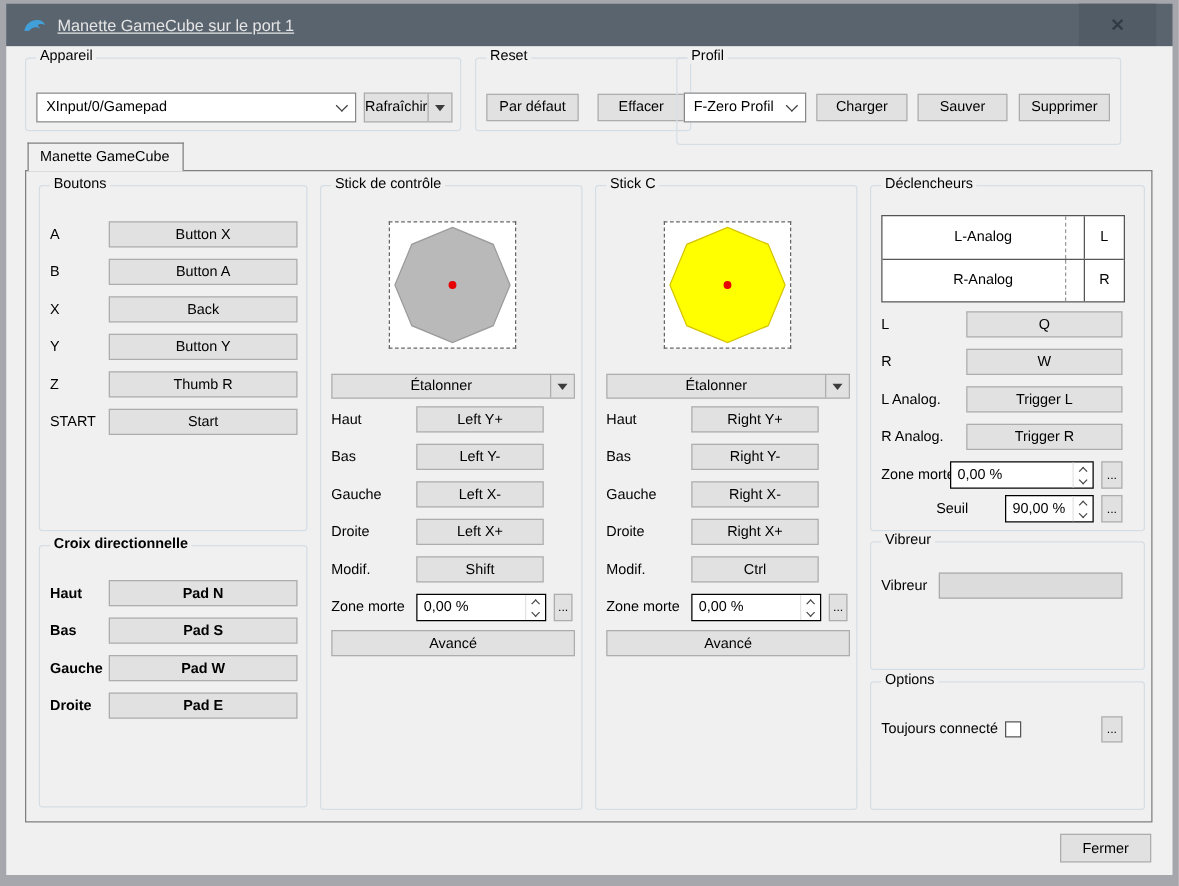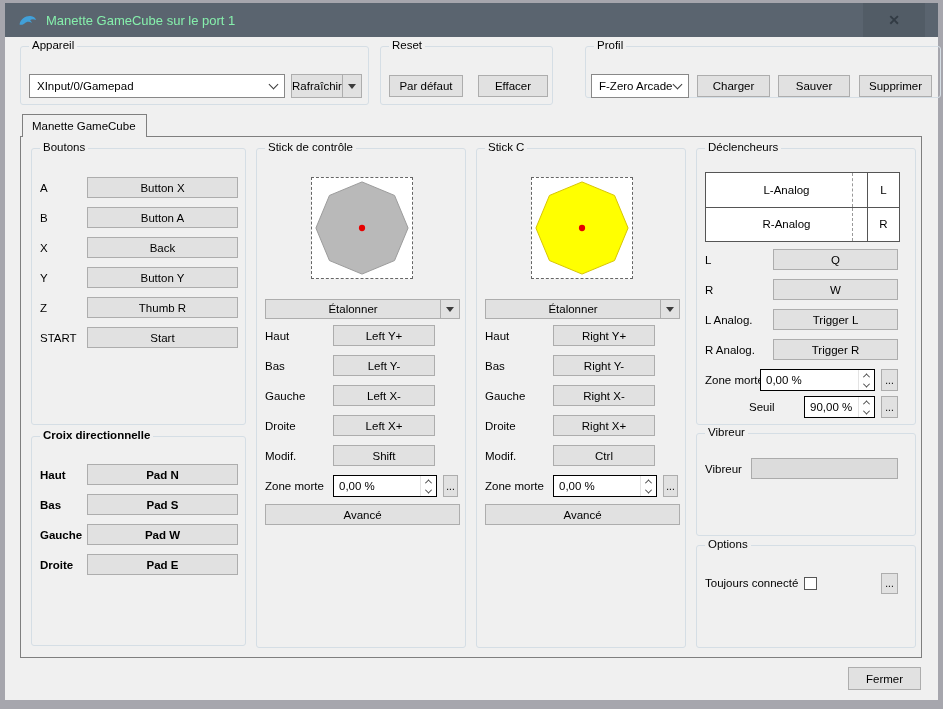--- a/index.html
+++ b/index.html
@@ -123,21 +123,21 @@
 </style>
 </head>
 <body>
 
 <div class="window">
 
   <div class="titlebar" style="background: rgb(90, 100, 111);">
     <svg class="titlebar-icon" viewBox="0 0 19 13">
       <path d="M1.5 10.5 C2.5 4.5 8 1.5 12.5 2 C15.5 2.3 17.5 4 18 6 C15.5 4.8 13.5 5 12 6.2 C13 6.8 13.6 7.8 13.8 9 C11.5 7.2 8.5 7.5 6.5 9.5 C5 11 3 11 1.5 10.5 Z" fill="#41a0d9"></path>
     </svg>
-    <span class="titlebar-title" style="color: #86efac;">Manette GameCube sur le port 1</span>
+    <span class="titlebar-title" style="color: #e5e5e5; text-decoration: underline;">Manette GameCube sur le port 1</span>
     <div class="close-btn" style="background: rgb(82, 92, 102);">
       <span>✕</span>
     </div>
   </div>
 
   <div class="body">
 
     <div class="groupbox" id="grp-device" style="left:15px;top:9px;width:349px;height:59px;">
       <span class="gl">Appareil</span>
       <div class="select" style="position:absolute;left:8px;top:27px;width:256px;height:24px;">
@@ -155,24 +155,24 @@
     <div class="groupbox" id="grp-reset" style="left:375px;top:9px;width:173px;height:59px;">
       <span class="gl">Reset</span>
       <div class="btn" style="position:absolute;left:8px;top:28px;width:74px;height:22px;">
         <span>Par défaut</span>
       </div>
       <div class="btn" style="position:absolute;left:97px;top:28px;width:70px;height:22px;">
         <span>Effacer</span>
       </div>
     </div>
 
-    <div class="groupbox" id="grp-profile" style="left:580px;top:9px;width:356px;height:52px;text-decoration:underline;">
+    <div class="groupbox" id="grp-profile" style="left:536px;top:9px;width:356px;height:70px;text-decoration:underline;">
       <span class="gl">Profil</span>
       <div class="select" style="position:absolute;left:5px;top:27px;width:98px;height:24px;">
-        <span class="sel-text">F-Zero Arcade</span>
+        <span class="sel-text">F-Zero Profil</span>
         <span class="chev"></span>
       </div>
       <div class="btn" style="position:absolute;left:111px;top:28px;width:73px;height:22px;">
         <span>Charger</span>
       </div>
       <div class="btn" style="position:absolute;left:192px;top:28px;width:72px;height:22px;">
         <span>Sauver</span>
       </div>
       <div class="btn" style="position:absolute;left:273px;top:28px;width:73px;height:22px;">
         <span>Supprimer</span>

